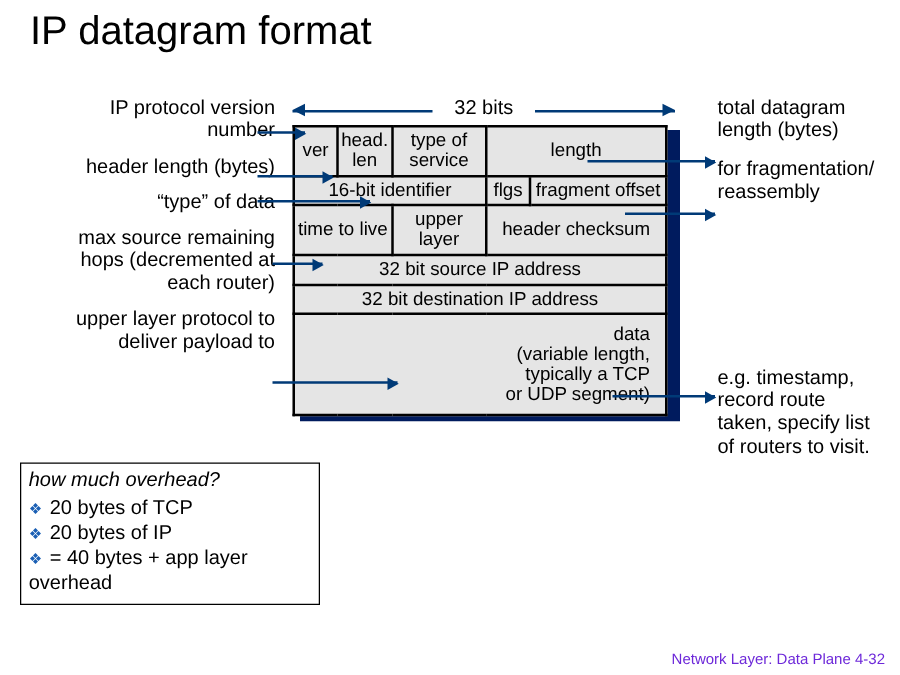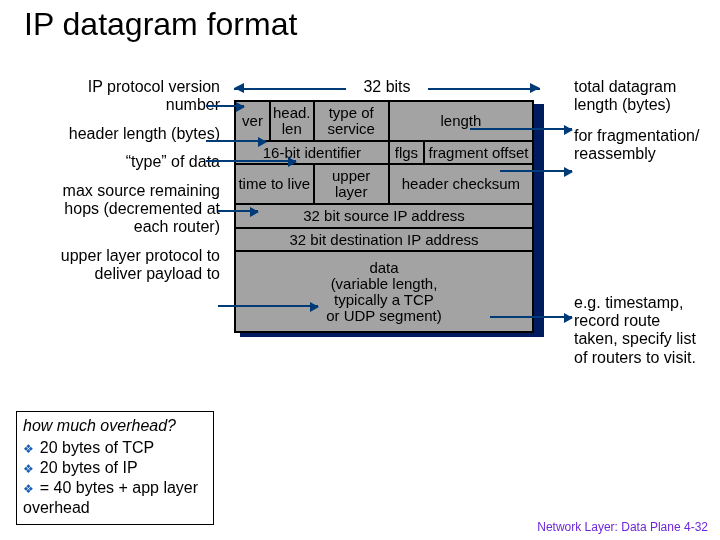--- a/index.html
+++ b/index.html
@@ -43,26 +43,25 @@
     text-align: left;
     line-height: 1.15;
   }
   .right-col .grp { margin-bottom: 12px; }
 
   
   .overhead-box {
     position: absolute;
     left: 16px;
     top: 370px;
-    width: 198px;
+    width: 240px;
     border: 1px solid #000;
     padding: 4px 6px 6px 6px;
     font-size: 16px;
     line-height: 1.25;
-    margin-top: 41px;
   }
   .overhead-box .q { font-style: italic; }
   .overhead-box ul { list-style: none; margin: 2px 0 0 0; padding: 0; }
   .overhead-box li::before {
     content: "❖";
     color: #1a5fb4;
     margin-right: 6px;
     font-size: 12px;
   }
 
@@ -89,31 +88,31 @@
     width: 304px;
     height: 100%;
     background: #001b5e;
     z-index: 0;
   }
   .dgram {
     position: relative;
     z-index: 1;
     width: 300px;
     border-collapse: collapse;
-    background: #a3a3a3;
+    background: #e5e5e5;
     font-size: 15px;
     text-align: center;
   }
   .dgram td {
     border: 2px solid #000;
     padding: 3px 2px;
     line-height: 1.05;
     vertical-align: middle;
   }
-  .dgram .data-cell { padding: 8px 12px; }
+  .dgram .data-cell { padding: 8px 12px; text-align: right; }
 
   
   .width-ind {
     position: absolute;
     left: 234px;
     top: 78px;
     width: 306px;
     text-align: center;
     font-size: 16px;
   }

